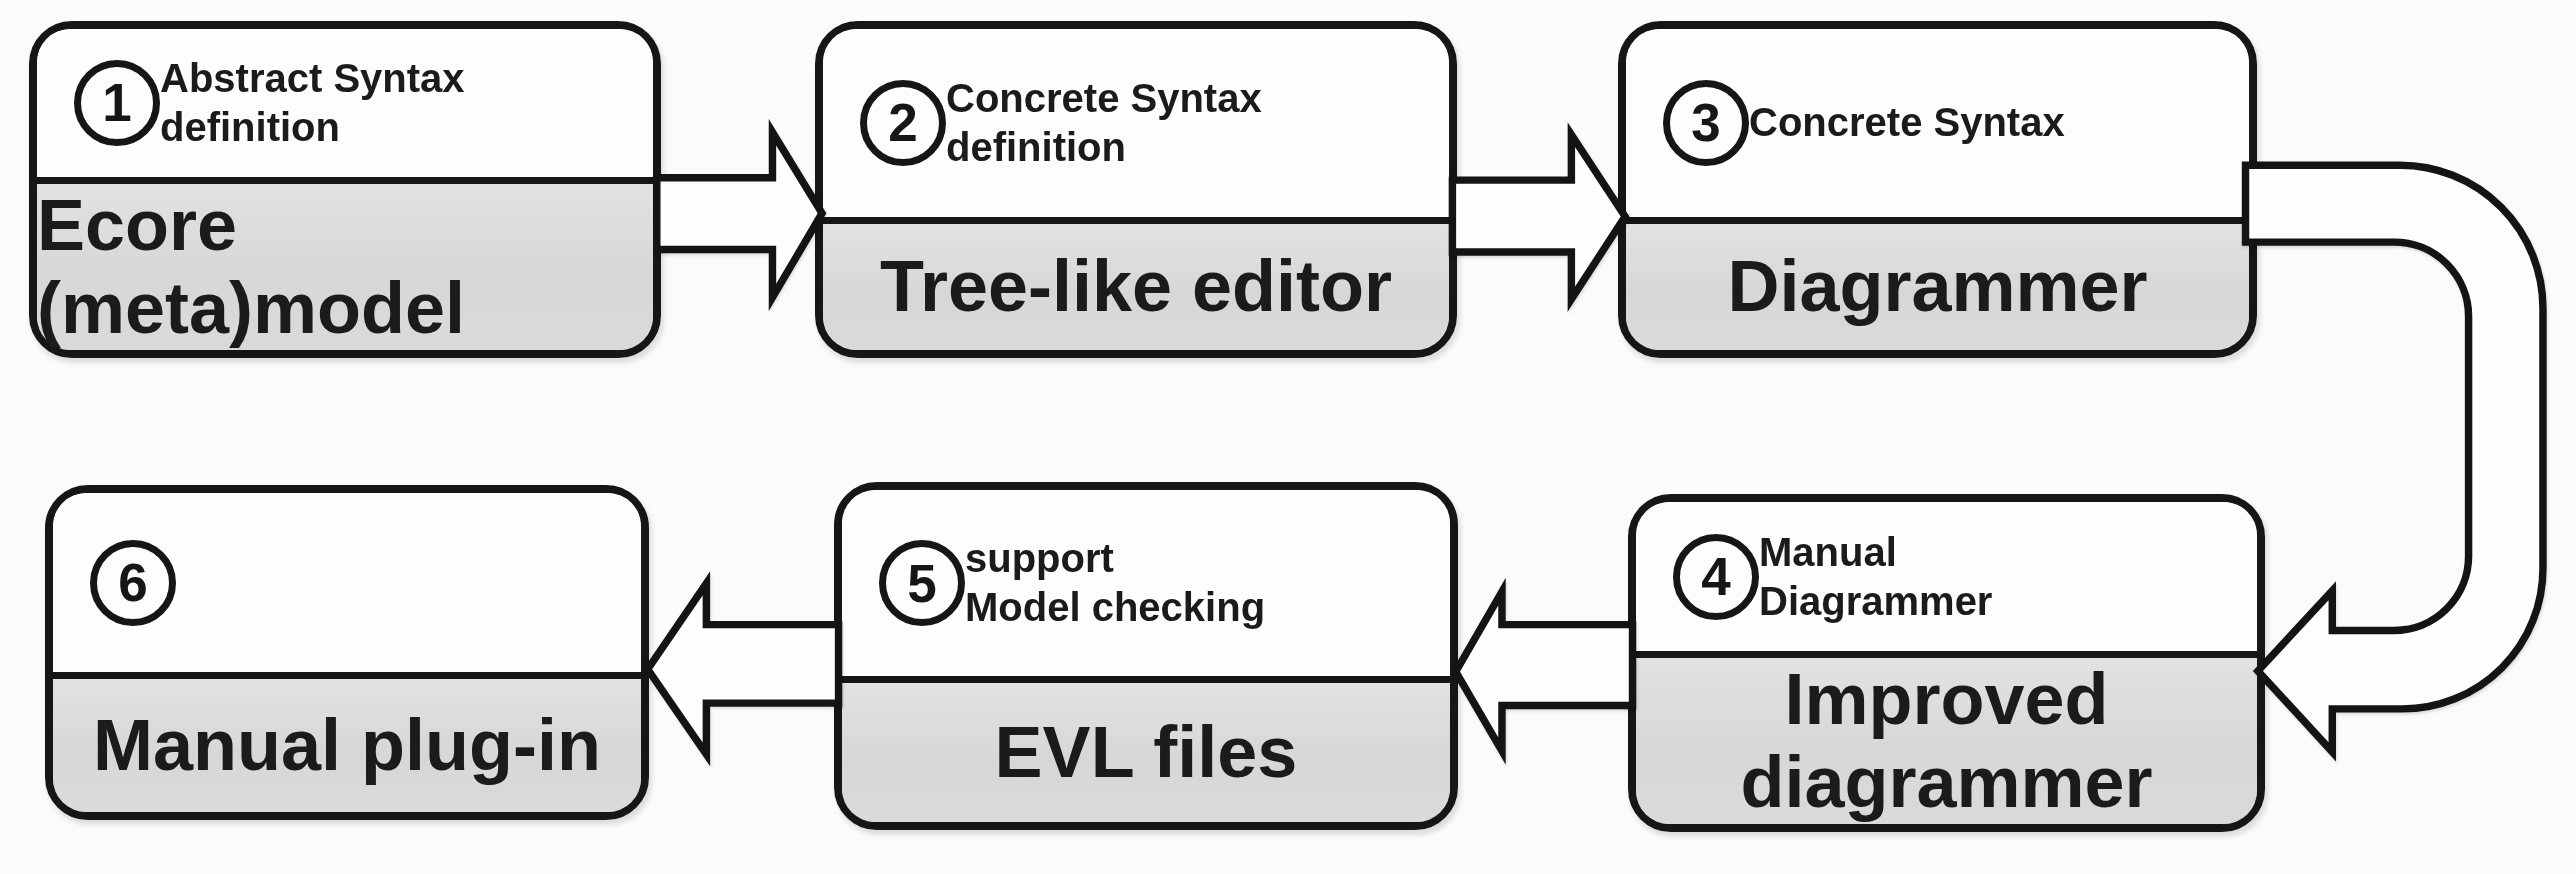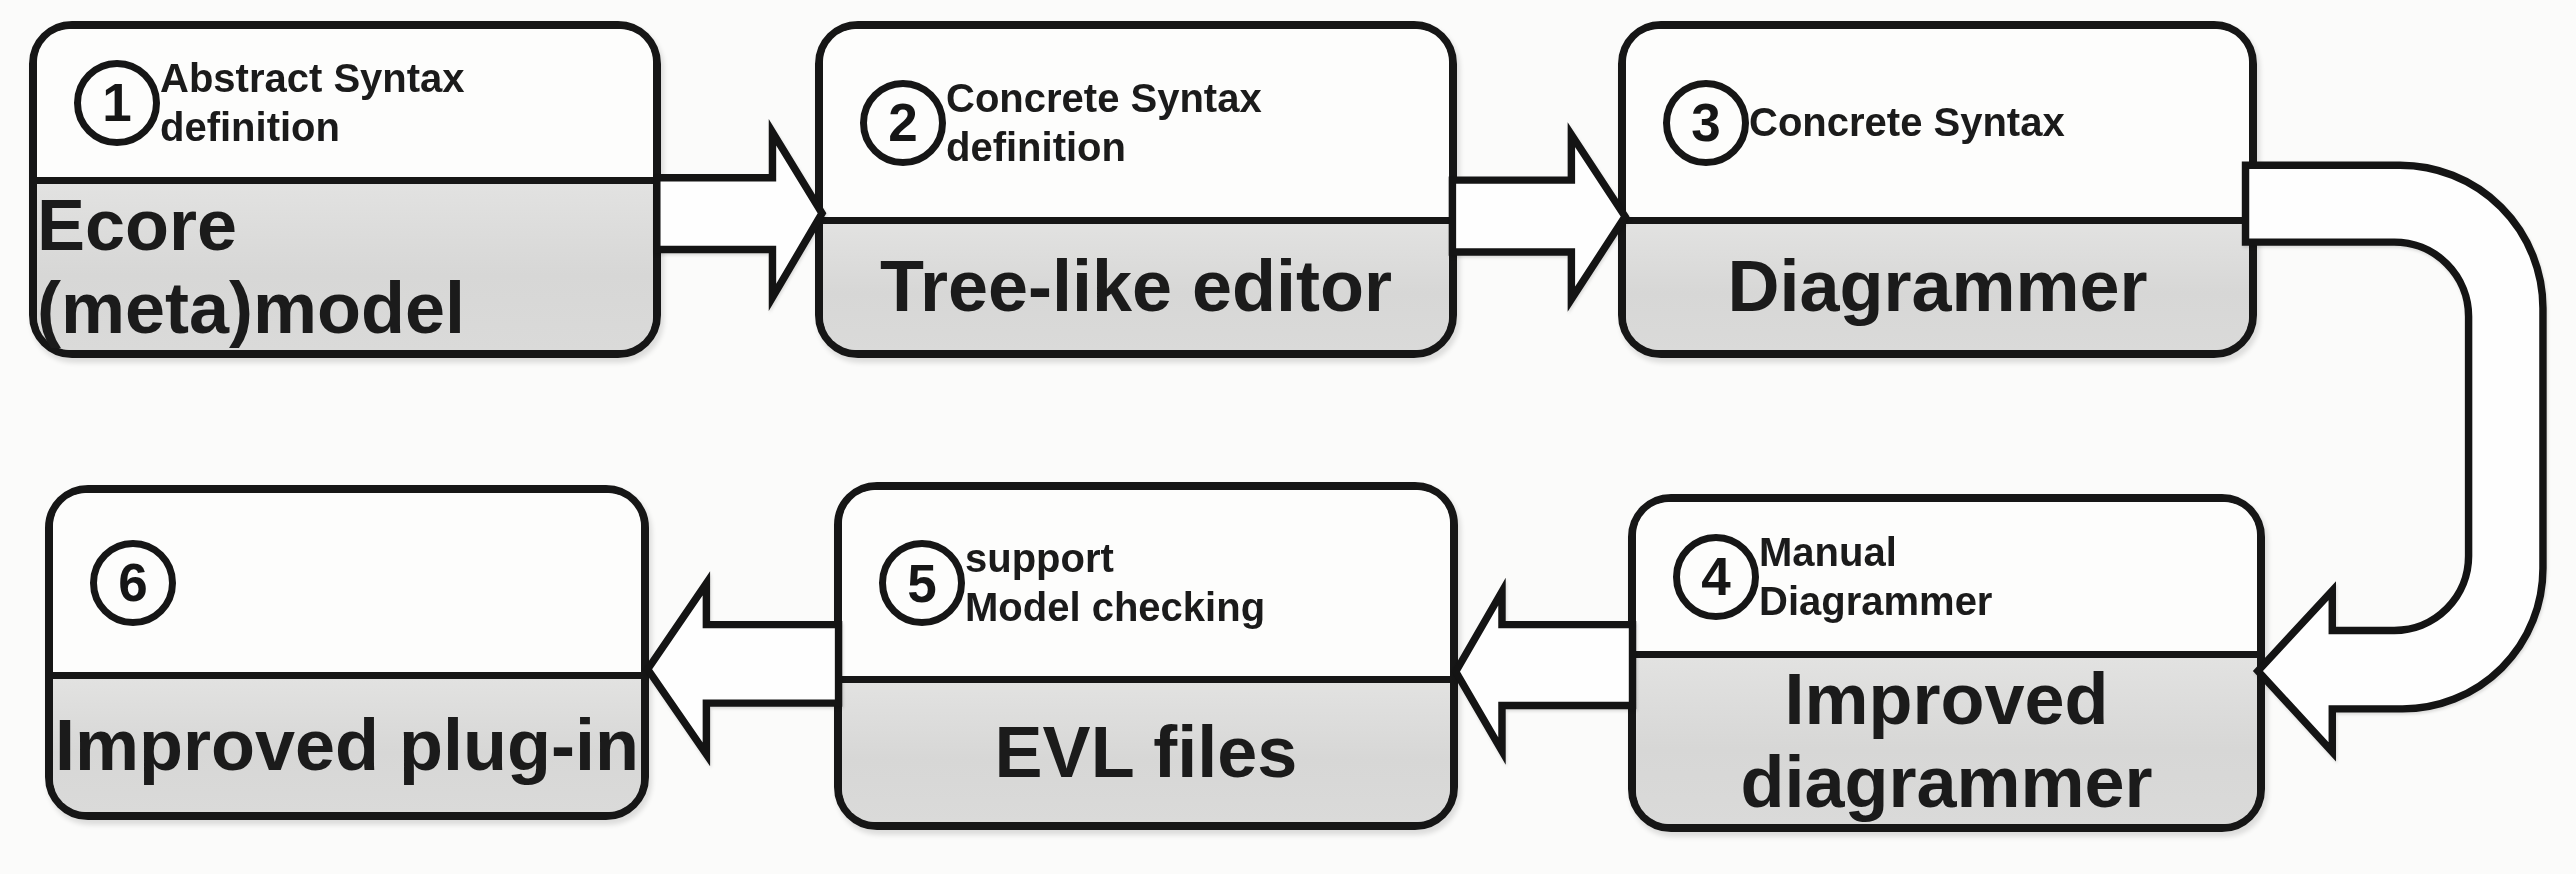--- a/index.html
+++ b/index.html
@@ -138,21 +138,21 @@
 
 <div class="box" style="left:45px;top:485px;width:604px;height:335px;">
   <div class="title-row" style="height:179px;">
     <div class="numcircle">
       <span>6</span>
     </div>
     <div class="title">
     </div>
   </div>
   <div class="subtitle">
-    <span class="line">Improved plug-in</span>
+    <span class="line">Manual plug-in</span>
   </div>
 </div>
 
 <svg id="arrow-layer" width="2576" height="875" viewBox="0 0 3118 1059" xmlns="http://www.w3.org/2000/svg">
 
   <path d="M795,215 L935,215 L935,160 L995,258 L935,360 L935,302 L795,302 Z"></path>
 
   <path d="M1758,218 L1902,218 L1902,163 L1967,262 L1902,362 L1902,305 L1758,305 Z"></path>
 
   <path d="M2718,200 L2905,200 A173,173 0 0 1 3078,373 L3078,688 A170,170 0 0 1 2908,858 L2823,858 L2823,910 L2733,812 L2823,715 L2823,763 L2898,763 A90,90 0 0 0 2988,673 L2988,383 A90,90 0 0 0 2898,293 L2718,293 Z"></path>

